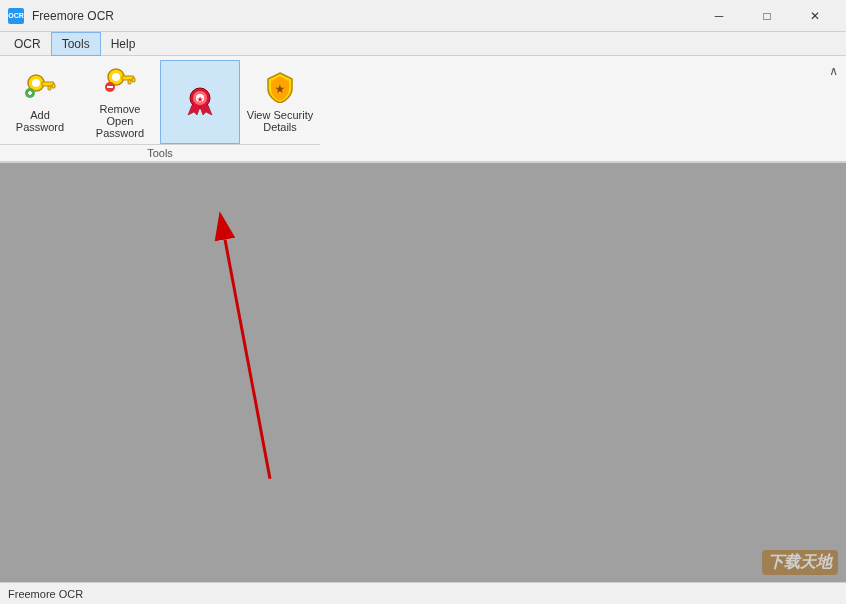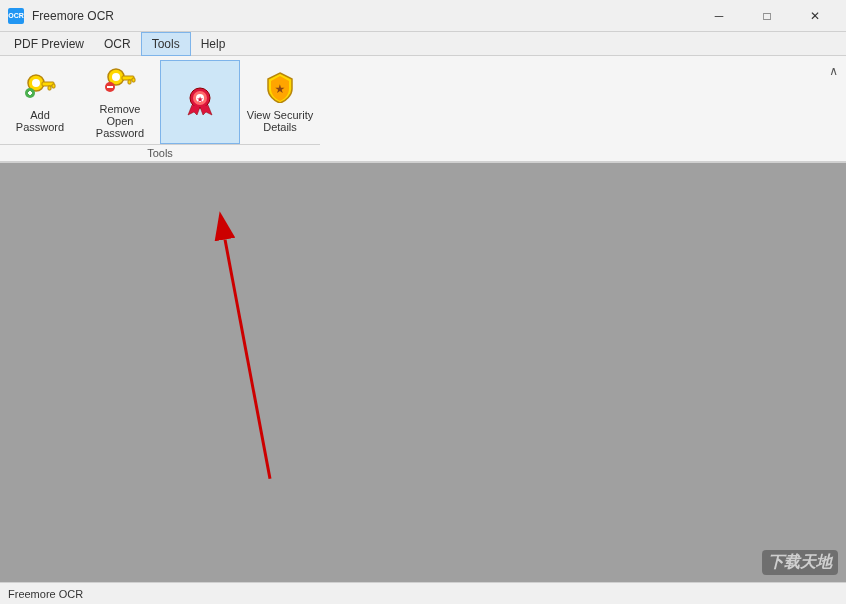--- a/index.html
+++ b/index.html
@@ -147,21 +147,21 @@
     }
 
     
     .watermark {
       position: absolute;
       bottom: 28px;
       right: 8px;
       opacity: 0.5;
     }
     .watermark-inner {
-      background: #404040;
+      background: #a16207;
       color: white;
       font-size: 14px;
       font-weight: bold;
       padding: 2px 6px;
       border-radius: 4px;
       font-style: italic;
       font-family: '楷体', 'KaiTi', cursive;
     }
 
     .toolbar-wrapper {
@@ -197,21 +197,20 @@
     <span class="title-text">Freemore OCR</span>
   </div>
   <div class="title-bar-controls">
     <button class="title-btn">─</button>
     <button class="title-btn">□</button>
     <button class="title-btn close">✕</button>
   </div>
 </div>
 
 <div class="menu-bar">
-  <div class="menu-item">PDF Preview</div>
   <div class="menu-item">OCR</div>
   <div class="menu-item active">Tools</div>
   <div class="menu-item">Help</div>
 </div>
 
 <div class="toolbar">
   <div class="toolbar-wrapper">
     <div class="section-wrap">
       <div class="section-buttons">
 

